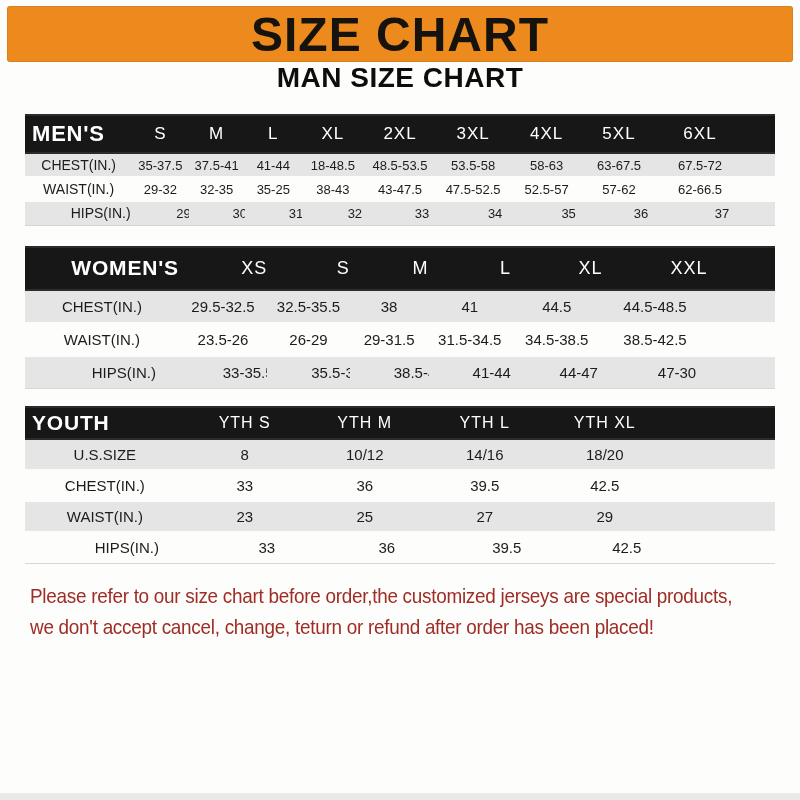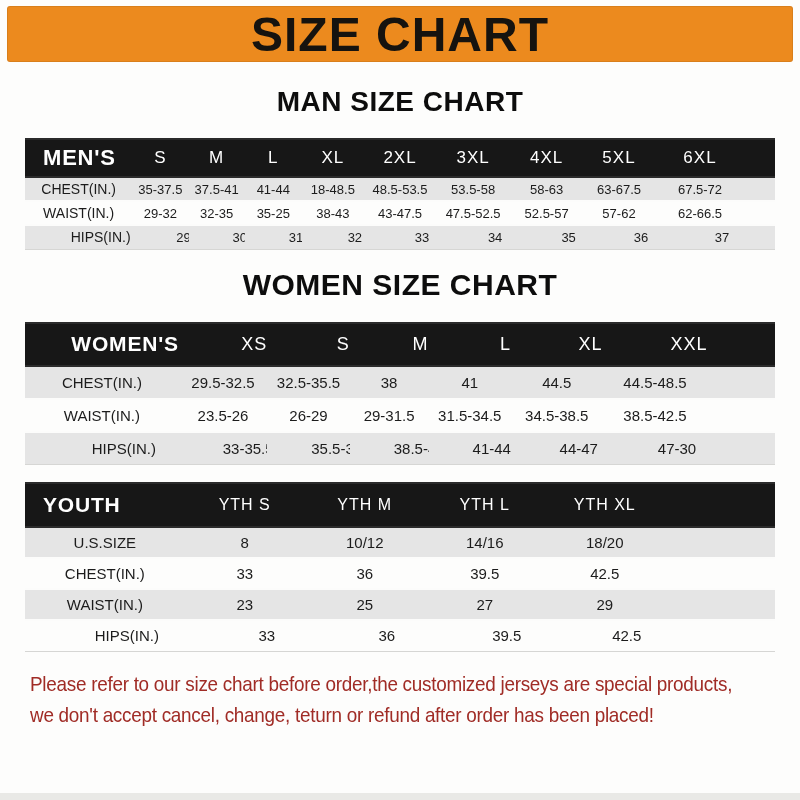--- a/index.html
+++ b/index.html
@@ -26,21 +26,21 @@
     letter-spacing:1px;
     transform:scaleY(1.02);
   }
   
   .section-heading {
     text-align:center;
     font-weight:bold;
     color:#0d0d0d;
     letter-spacing:0.5px;
   }
-  #heading-men   { font-size:28px; margin-top:24px; }
+  #heading-men   { font-size:28px; }
   #heading-women { font-size:30px; margin-top:18px; }
   #heading-youth { font-size:30px; margin-top:29px; }
   
   table {
     width:750px;
     margin:0 auto;
     border-collapse:collapse;
     table-layout:fixed;
   }
   #table-men   { margin-top:20px; }
@@ -48,28 +48,28 @@
   #table-youth { margin-top:17px; }
   thead th {
     background:var(--bar-bg, #171717);
     color:#fff;
     font-weight:normal;
     border-top:2px solid #2b2b2b;
     border-bottom:2px solid #2b2b2b;
   }
   thead th.label-cell {
     text-align:left;
-    padding-left:18px;
+    padding-left:7px;
     font-weight:bold;
     letter-spacing:0.8px;
   }
   thead th.size-cell { text-align:center; letter-spacing:1px; }
   #table-men   thead th { height:38px; }
   #table-women thead th { height:43px;text-align:right; }
-  #table-youth thead th { height:44px; }
+  #table-youth thead th { height:32px; }
   #table-men   thead th.label-cell { font-size:22px; }
   #table-women thead th.label-cell { font-size:21px; }
   #table-youth thead th.label-cell { font-size:21px; }
   #table-men   thead th.size-cell { font-size:17px; }
   #table-women thead th.size-cell { font-size:18px; }
   #table-youth thead th.size-cell { font-size:16px;margin-top:44px; }
   tbody td {
     text-align:center;
     color:#1c1c1c;
     border-top:2px solid #fcfcfb;
@@ -180,21 +180,20 @@
           <td>35</td>
           <td>36</td>
           <td>37</td>
           <td></td>
         </tr>
       </tbody>
     </table>
 </div>
 
 <div>
-  <h2 class="section-heading" id="heading-women">WOMEN SIZE CHART</h2>
   <table id="table-women">
       <colgroup>
         <col style="width: 20.5%;">
         <col style="width: 11.8%;">
         <col style="width: 11%;">
         <col style="width: 10.5%;">
         <col style="width: 11%;">
         <col style="width: 12.2%;">
         <col style="width: 14%;">
         <col>

